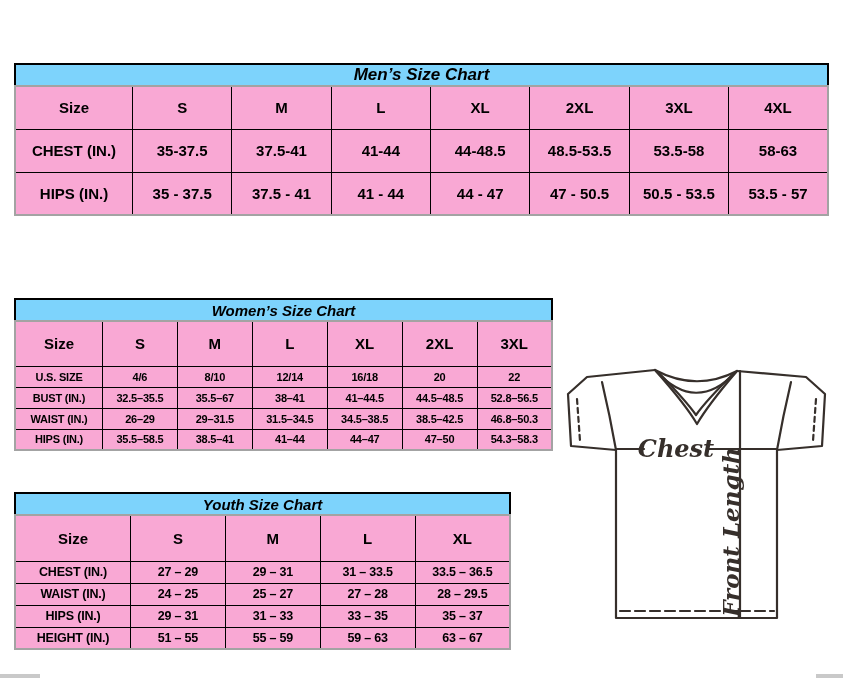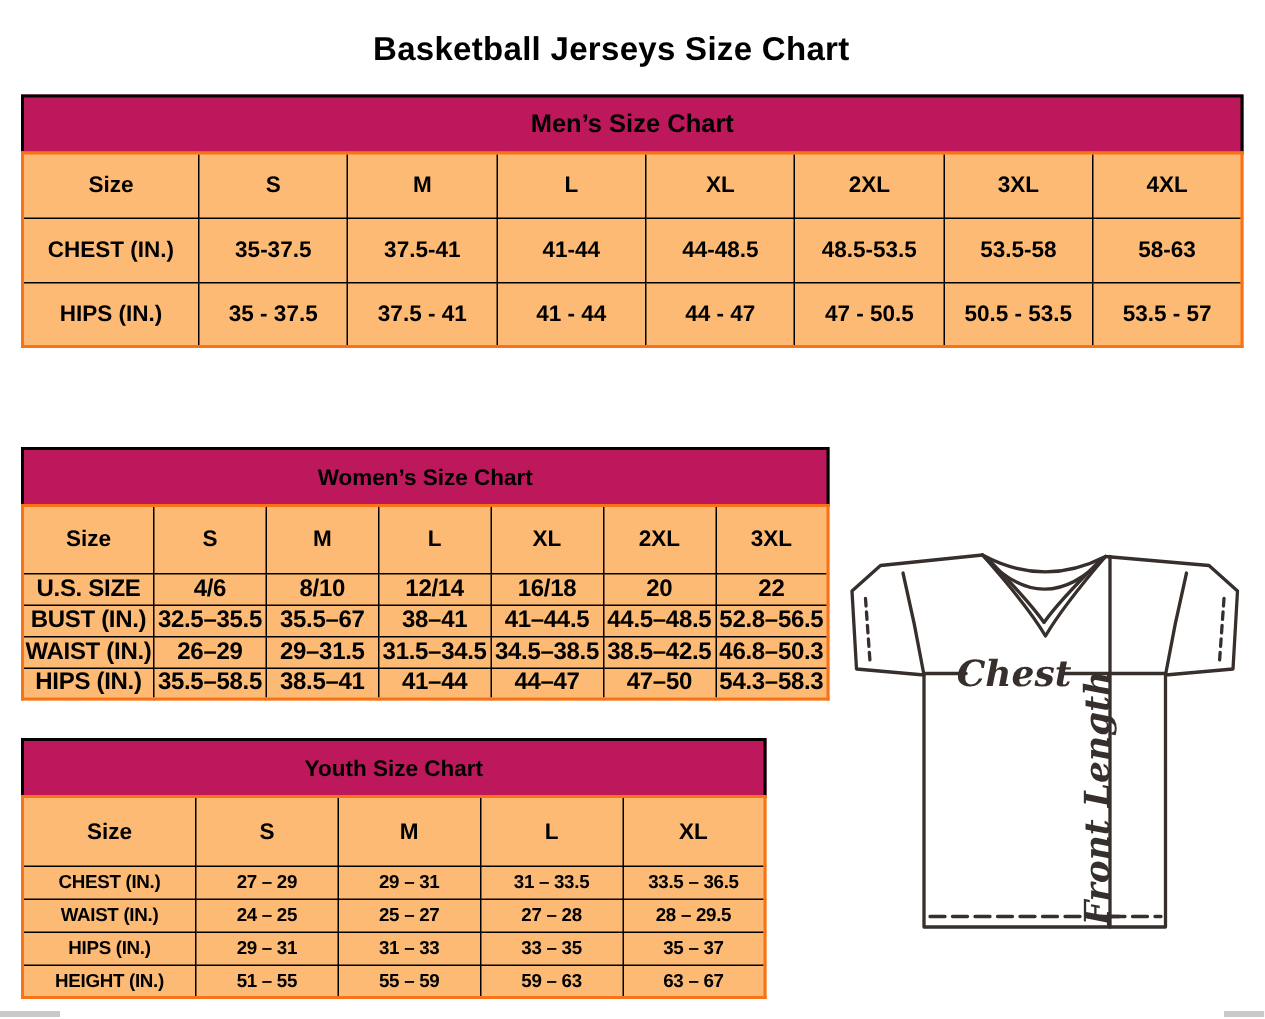--- a/index.html
+++ b/index.html
@@ -6,46 +6,47 @@
   .page{
     position:relative;width:843px;height:679px;background:#ffffff;
     font-family:"Liberation Sans",sans-serif;color:#000;overflow:hidden;
   }
   .page-title{
     position:absolute;top:5px;left:0;width:815px;text-align:center;
     font-size:22px;font-weight:bold;letter-spacing:.2px;
   }
   .chart{position:absolute;}
   .band{
-    box-sizing:border-box;border:2px solid #000;background:#be185d;
+    box-sizing:border-box;border:2px solid #000;background:#7dd3fc;
     display:flex;align-items:center;justify-content:center;font-weight:bold;
-    height:40px;
+    height:24px;
+    font-style:italic;
   }
   .mens .band{font-size:17px;}
   .womens .band,.youth .band{font-size:15px;}
   table.sizes{
     border-collapse:collapse;width:100%;table-layout:fixed;margin-top:-2px;
-    background:#fdba74;border:2px solid #f97316;
+    background:#f9a8d4;border:2px solid #a3a3a3;
   }
   table.sizes th,table.sizes td{
     border:1.5px solid #000;text-align:center;vertical-align:middle;
     font-weight:bold;padding:0;
   }
   .mens{left:14px;top:63px;width:815px;}
   .mens thead tr{height:43px;}
   .mens tbody tr{height:43px;}
   .mens th,.mens td{font-size:15px;}
   .mens tr > :first-child{width:116px;}
 
   .womens{left:14px;top:298px;width:539px;}
   .womens thead tr{height:45px;}
   .womens thead th{font-size:15px;}
   .womens tbody tr{height:21px;}
-  .womens tbody th,.womens tbody td{font-size:16px;letter-spacing:-.2px;}
-  .womens tbody th{font-size:16px;margin-left:48px;}
+  .womens tbody th,.womens tbody td{font-size:11px;letter-spacing:-.2px;}
+  .womens tbody th{font-size:11px;margin-left:48px;}
   .womens tr > :first-child{width:86px;}
 
   .youth{left:14px;top:492px;width:497px;}
   .youth thead tr{height:46px;}
   .youth thead th{font-size:15px;}
   .youth tbody tr{height:22px;}
   .youth tbody th,.youth tbody td{font-size:12.5px;letter-spacing:-.2px;}
   .youth tr > :first-child{width:114px;}
 
   .jersey{position:absolute;left:556px;top:360px;width:282px;height:266px;text-align:right;}
@@ -56,21 +57,20 @@
   }
   .sb{position:absolute;top:674px;height:4px;background:#c9c9c9;}
   .sb-left{left:0;width:40px;}
   .sb-right{left:816px;width:27px;}
 </style>
 </head>
 <body>
 
 <div class="page">
 
-  <h1 class="page-title">Basketball Jerseys Size Chart</h1>
 
   <section class="chart mens">
     <div class="band">Men’s Size Chart</div>
     <table class="sizes">
         <thead>
           <tr>
             <th>Size</th>
             <th>S</th>
             <th>M</th>
             <th>L</th>

